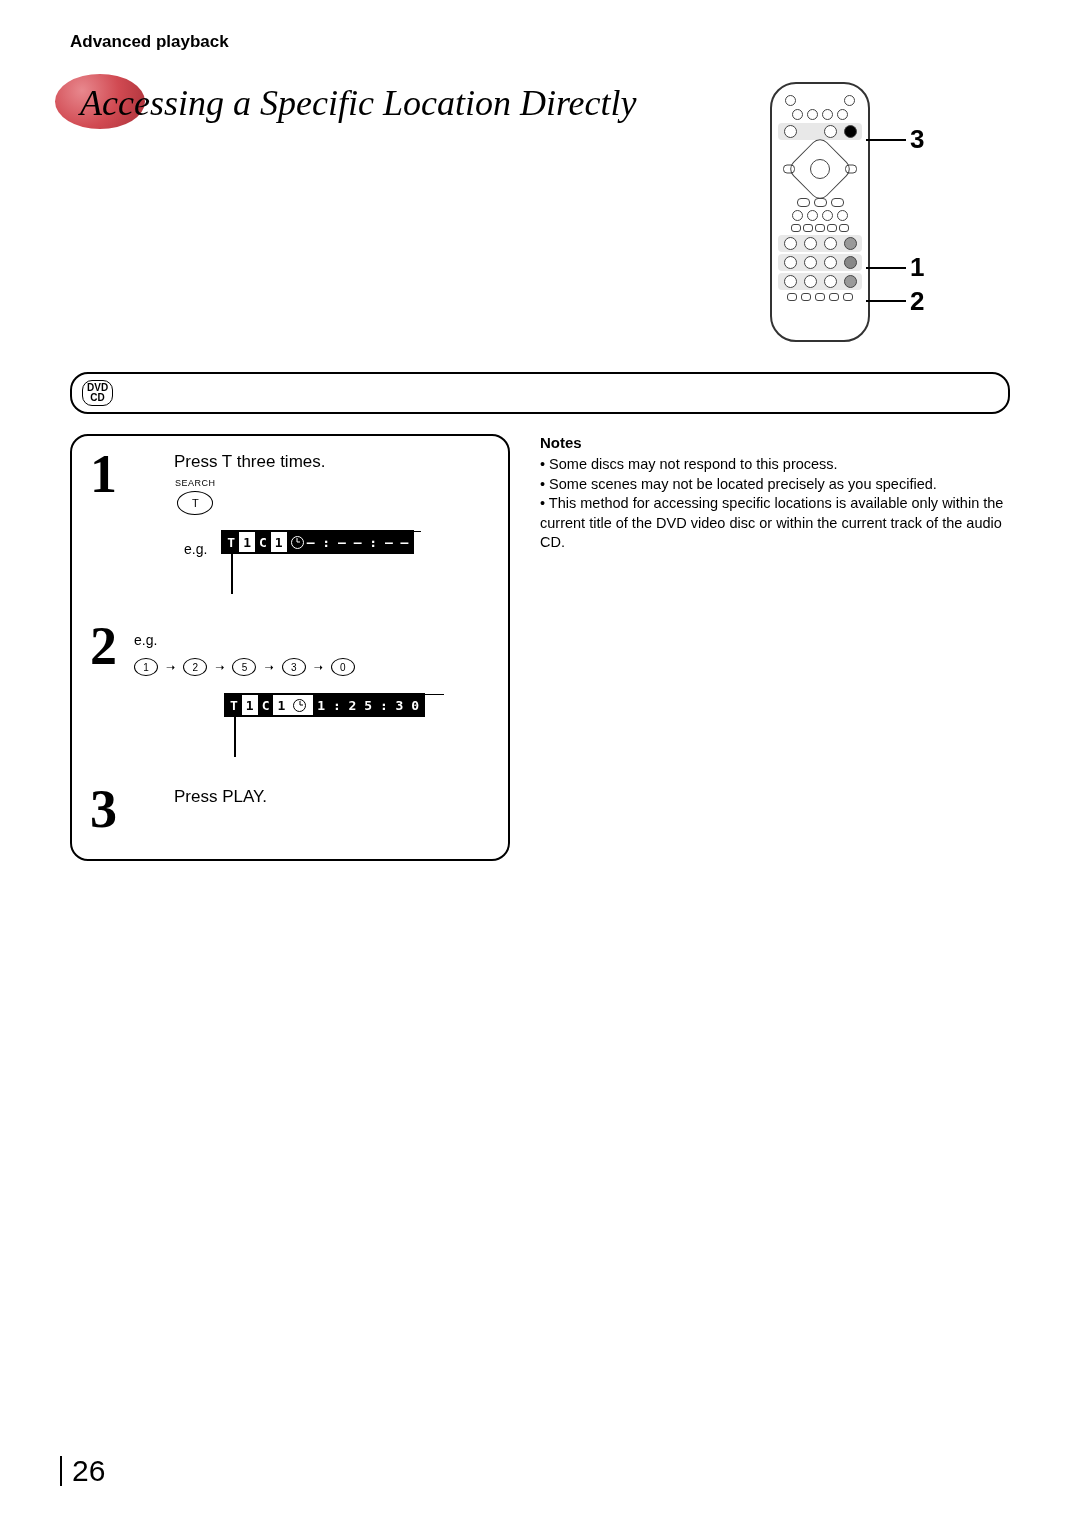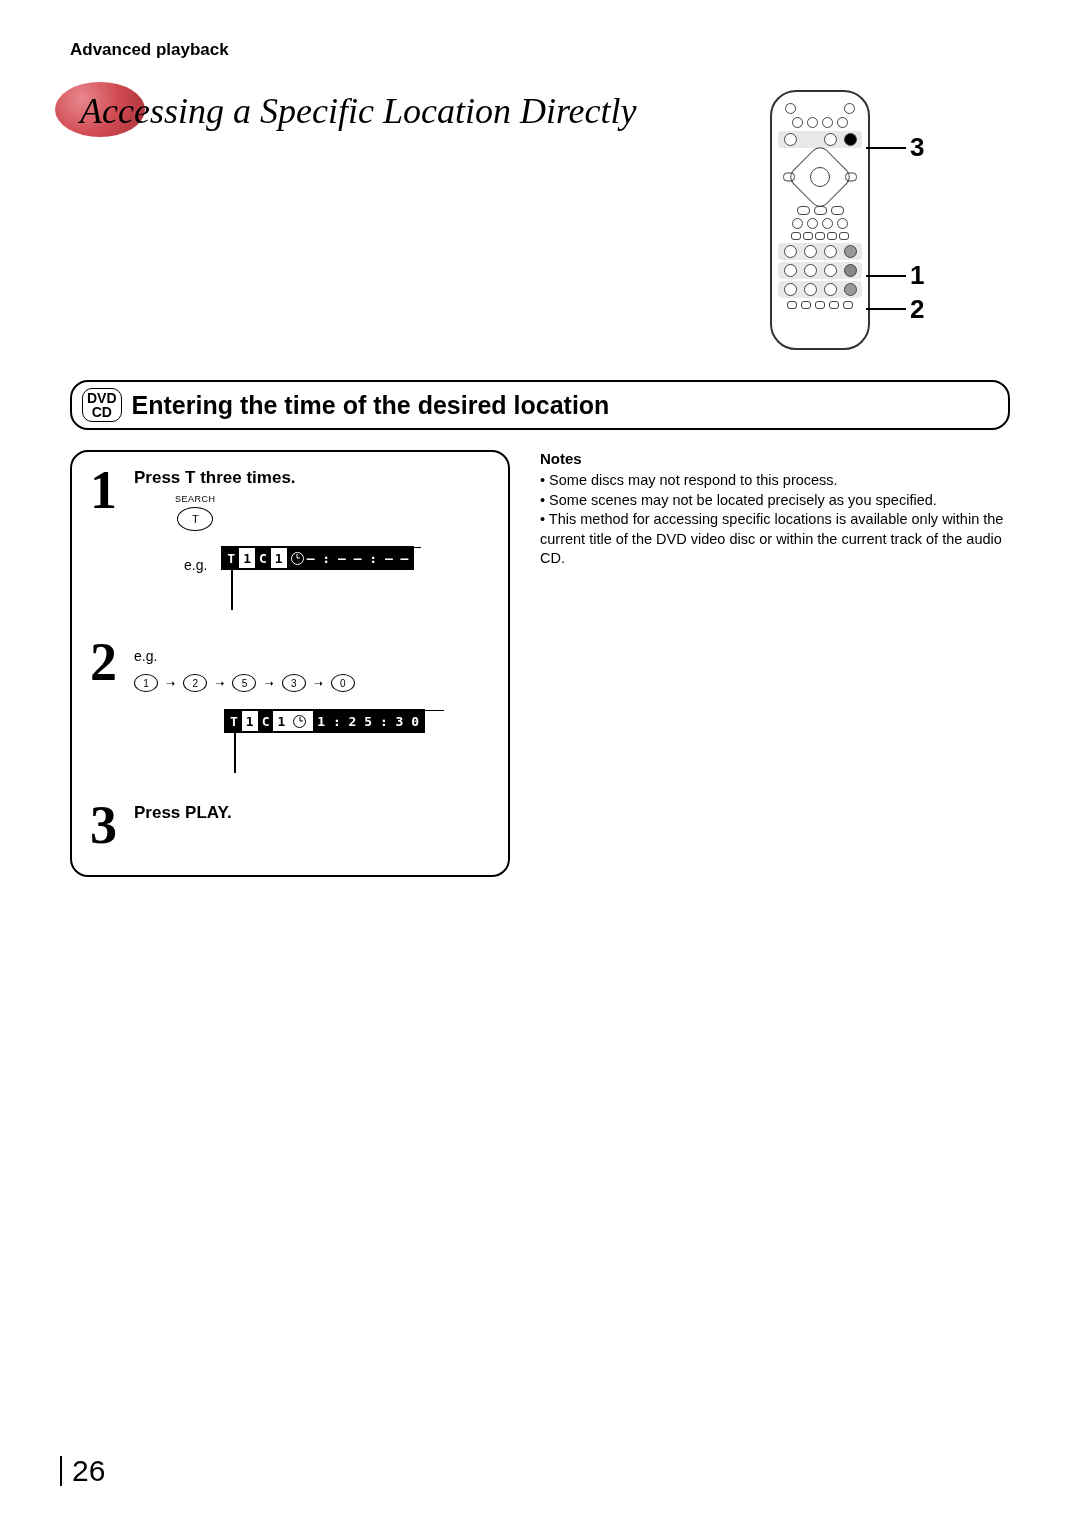--- a/index.html
+++ b/index.html
@@ -6,21 +6,21 @@
     margin: 0;
     padding: 0;
     font-family: Arial, Helvetica, sans-serif;
     background: #fff;
     color: #000;
     width: 1080px;
     height: 1526px;
     position: relative;
   }
   .page {
-    padding: 40px 70px 40px 70px;
+    padding: 32px 70px 40px 70px;
     position: relative;
     height: 100%;
     box-sizing: border-box;
   }
   .hdr-line {
     font-weight: bold;
     font-size: 17px;
     margin-bottom: 30px;
   }
   .title-row {
@@ -97,21 +97,21 @@
     padding: 6px 10px 6px 10px;
     margin-top: 30px;
     display:flex;
     align-items:center;
     gap:10px;
   }
   .disc-icon {
     border:1.5px solid #000;
     border-radius:10px;
     padding:2px 4px;
-    font-size:14px;
+    font-size:10px;
     line-height:1;
     text-align:center;
     display:flex;
     flex-direction:column;
   }
   .disc-icon span { display:block; font-weight:bold;}
   .section-head {
     font-weight:bold;
     font-size:25px;
   }
@@ -137,23 +137,24 @@
   .step-num {
     font-family: "Times New Roman", Times, serif;
     font-weight:bold;
     font-size:54px;
     line-height:0.85;
     width:34px;
     flex-shrink:0;
   }
   .step-body { flex:1; }
   .step-title {
-    font-weight:bold;
+    font-weight:normal;
     font-size:17px;
     margin-bottom:6px;
+    margin-left:40px;
   }
   .step-row {
     display:flex;
     gap:14px;
     align-items:flex-start;
   }
   .btn-icon {
     display:flex;
     flex-direction:column;
     align-items:center;
@@ -357,21 +358,20 @@
       <div class="callout-line" style="top:218px; left:96px; width:40px;"></div>
       <div class="callout" style="top:204px; left:140px;">2</div>
     </div>
   </div>
 
   <div class="section-head-wrap">
     <div class="disc-icon">
       <span>DVD</span>
       <span>CD</span>
     </div>
-    <div class="section-head">Entering the time of the desired location</div>
   </div>
 
   <div class="two-col">
 
     <div class="steps-box">
 
       <div class="step">
         <div class="step-num">1</div>
         <div class="step-body">
           <div class="step-title">Press T three times.</div>

